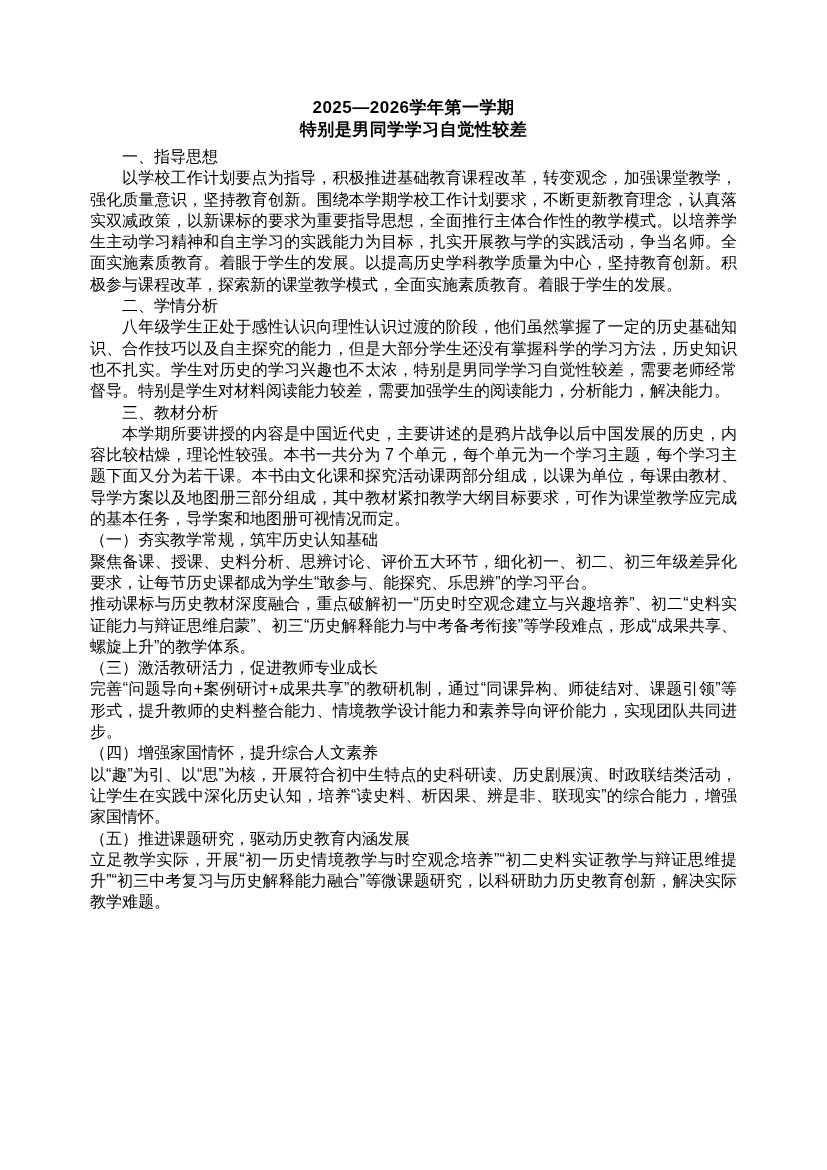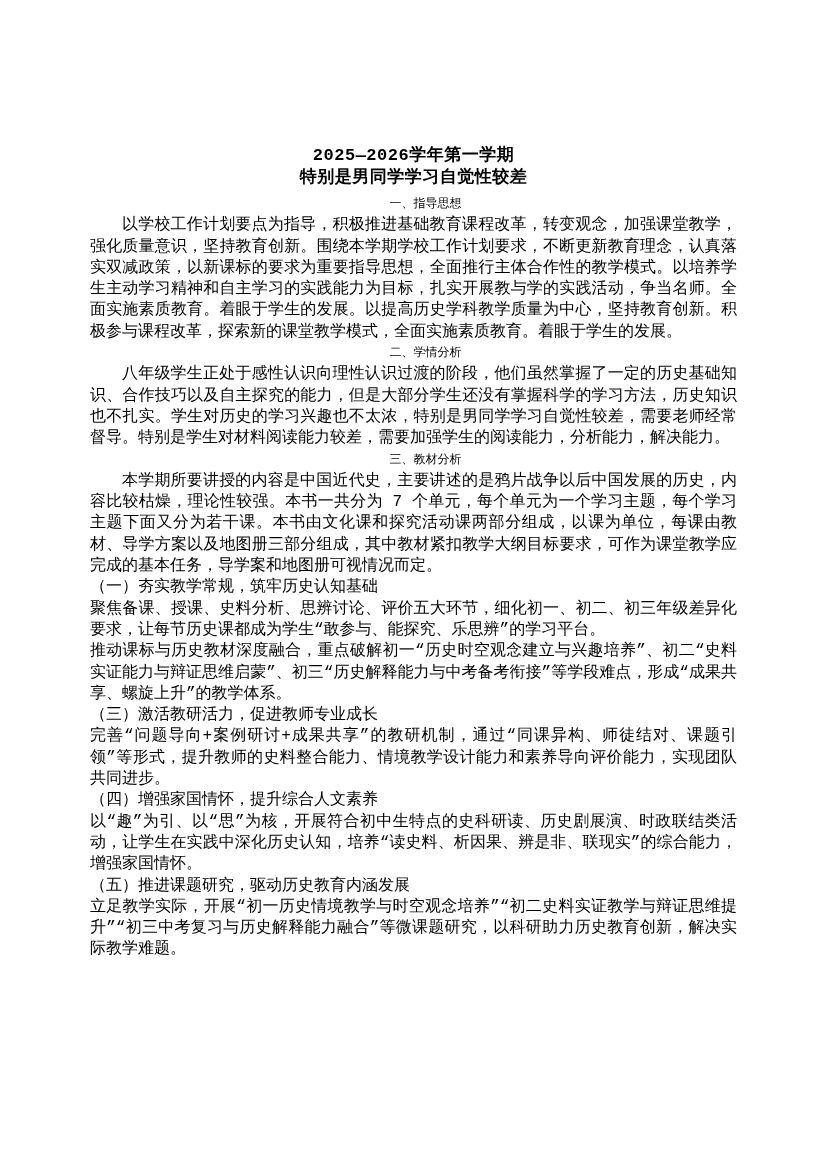--- a/index.html
+++ b/index.html
@@ -6,46 +6,44 @@
     margin: 0;
     padding: 0;
     background: #ffffff;
   }
   .page {
     position: relative;
     width: 827px;
     height: 968px;
     background: #ffffff;
     color: #000000;
-    font-family: Liberation Mono, monospace;
+    font-family: Liberation Sans, sans-serif;
     overflow: hidden;
     box-sizing: border-box;
-    margin-top: 48px;
   }
   .content {
     position: absolute;
     top: 97px;
     left: 90px;
     width: 647px;
   }
   .doc-title {
     text-align: center;
     font-weight: bold;
     font-size: 17px;
     line-height: 22px;
     letter-spacing: 0.5px;
   }
   .title-block {
     margin-bottom: 5px;
   }
   .sec-heading {
-    font-size: 12px;
+    font-size: 16px;
     line-height: 21.3px;
     text-indent: 2em;
-    text-align: center;
   }
   .para {
     margin: 0;
     font-size: 16px;
     line-height: 21.3px;
     text-align: justify;
     text-justify: inter-ideograph;
     word-break: break-all;
   }
   .para.first-indent {

